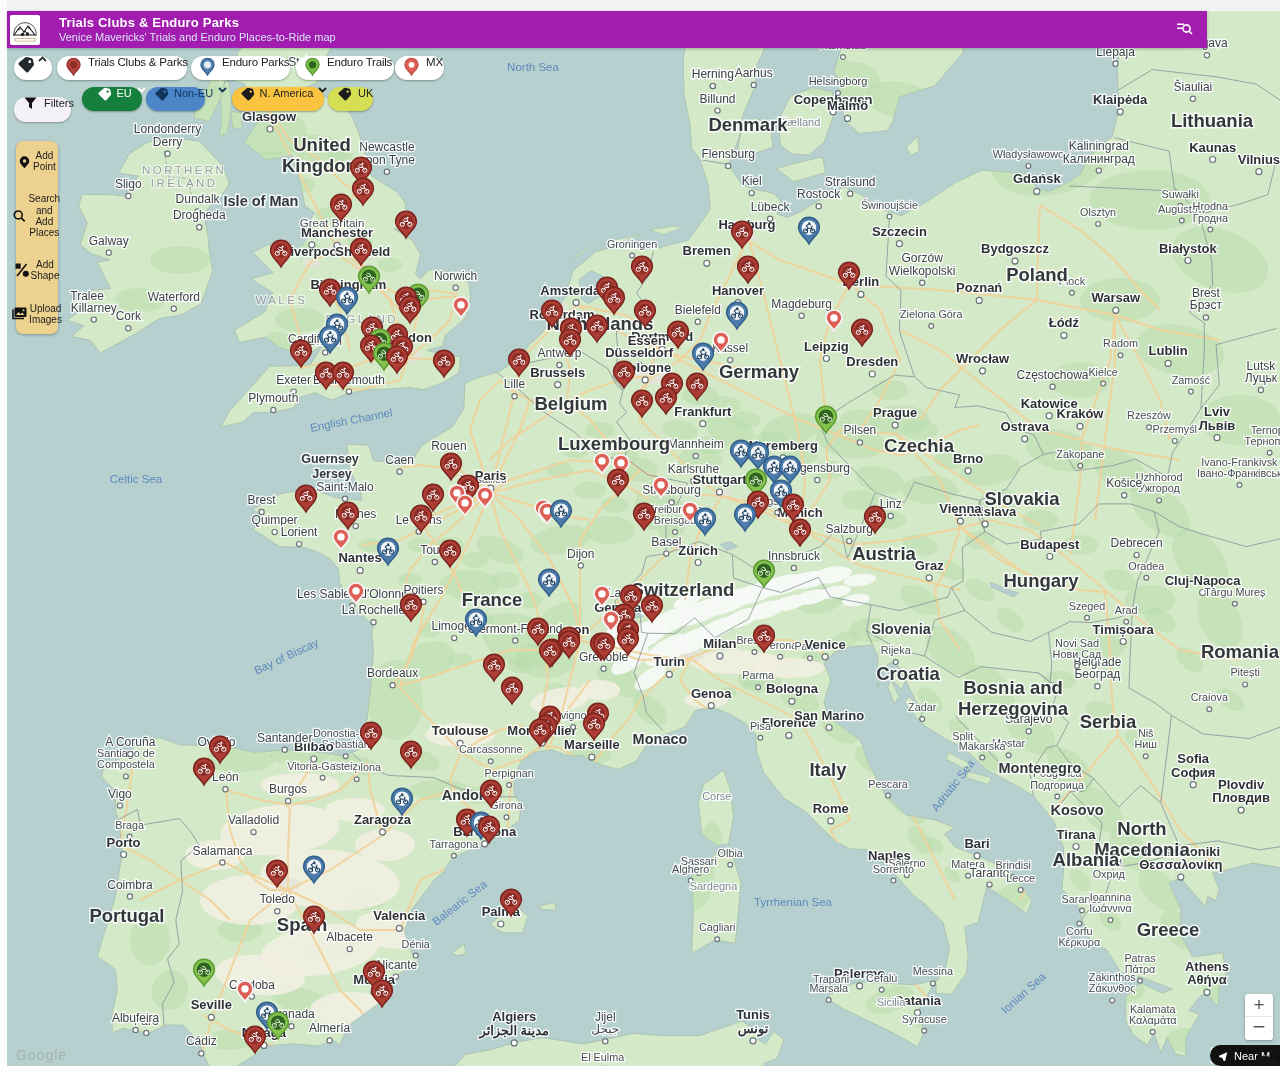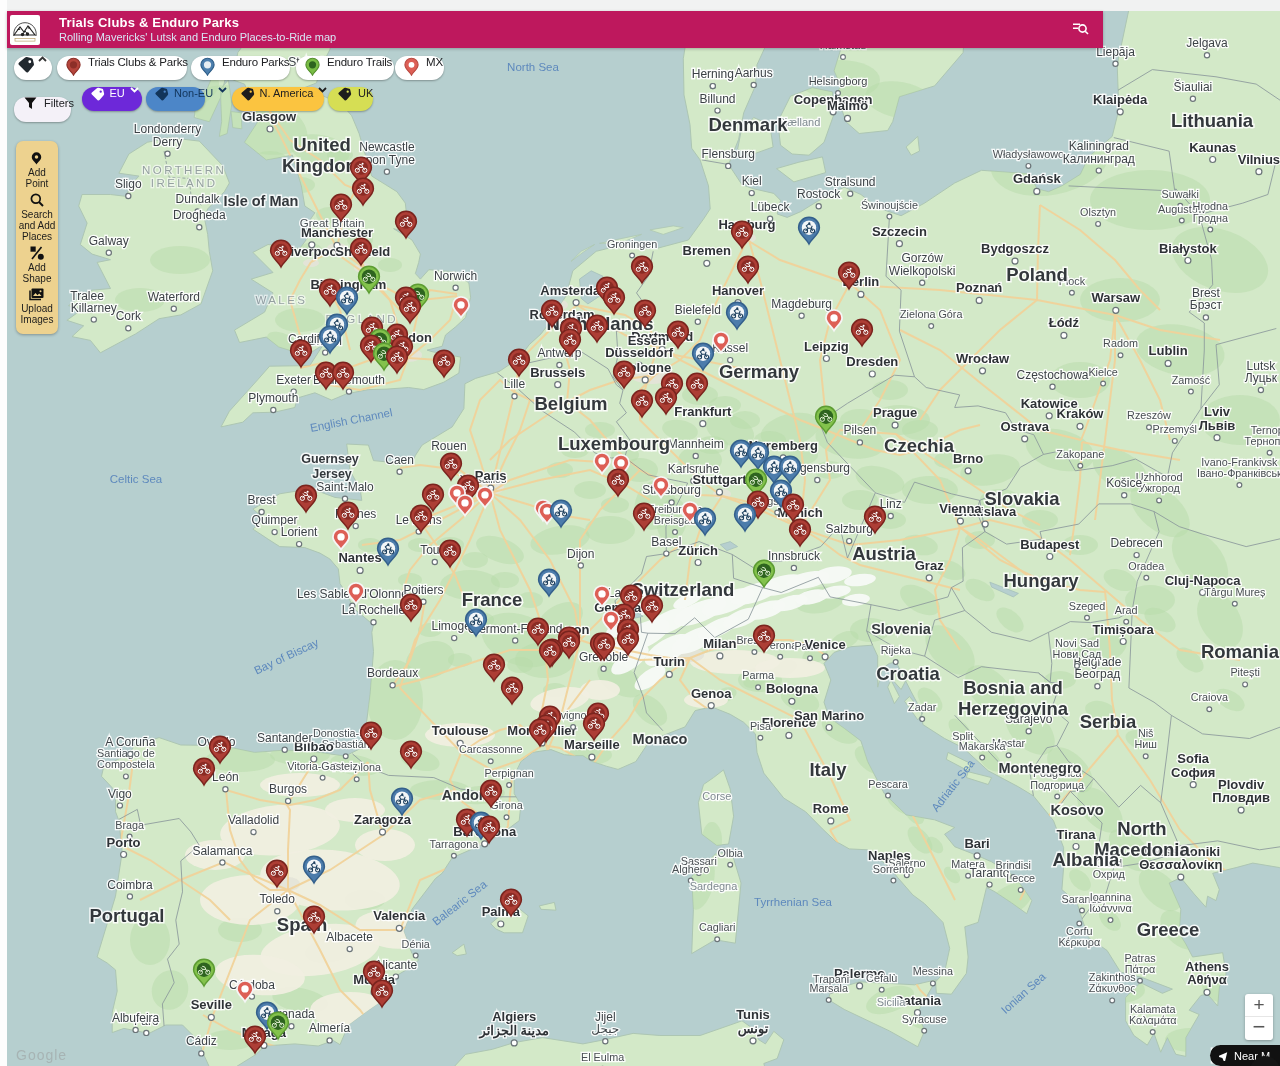--- a/index.html
+++ b/index.html
@@ -1,26 +1,26 @@
 <!DOCTYPE html>
 <html><head><meta charset="utf-8"><style>
 *{margin:0;padding:0;box-sizing:border-box}
 html,body{width:1280px;height:1066px;overflow:hidden;background:#fff;font-family:"Liberation Sans",sans-serif}
 #wrap{position:relative;width:1280px;height:1066px}
 #map{position:absolute;left:0;top:0}
-#hdr{position:absolute;left:7px;top:11px;width:1096px;height:37px;background:#be185d;box-shadow:0 1px 3px rgba(0,0,0,.25)}
+#hdr{position:absolute;left:7px;top:11px;width:1200px;height:37px;background:#a21caf;box-shadow:0 1px 3px rgba(0,0,0,.25)}
 #logo{position:absolute;left:3px;top:3.5px;width:30px;height:30px;background:#fff;border-radius:2px}
 #ttl{position:absolute;left:52px;top:4px;color:#fff;font-size:13px;font-weight:bold;letter-spacing:.2px}
 #sub{position:absolute;left:52px;top:20px;color:#d8e6f6;font-size:11px}
 #hic{position:absolute;right:14px;top:10px}
 .chip{position:absolute;height:23.5px;border-radius:12px;background:#fff;box-shadow:0 1px 2px rgba(0,0,0,.3);display:flex;align-items:flex-start;font-size:11.5px;letter-spacing:-0.2px;color:#202124;white-space:nowrap}
 .chip svg{flex-shrink:0}
 .c2{font-size:11px;letter-spacing:0;height:24.5px}
 #sb{position:absolute;left:16px;top:141px;width:42px;height:193px;background:#edd28f;border-radius:7px;box-shadow:0 1px 3px rgba(0,0,0,.3);display:flex;flex-direction:column;align-items:center;justify-content:space-between;padding:9px 1px;text-align:center;font-size:10px;color:#1c1c1c;line-height:1.12}
-.sbi{display:flex;flex-direction:column;align-items:center;gap:2px}
+.sbi{display:flex;align-items:center;gap:2px}
 #zoomc{position:absolute;left:1245px;top:994px;width:28px;height:46px;background:#fff;border-radius:3px;box-shadow:0 1px 3px rgba(0,0,0,.3);color:#565656;font-size:19px;text-align:center;line-height:22px}
 #zoomc div{height:23px}
 #nearme{position:absolute;left:1210px;top:1045px;width:70px;height:21px;background:#111;border-radius:11px 0 0 11px;color:#fff;font-size:11px;display:flex;align-items:center;padding-left:9px;gap:5px}
 #blob{position:absolute;left:1250px;top:1056px;width:30px;height:30px;background:#151515;border-radius:50%}
 </style></head><body>
 <div id="wrap">
 <svg id="map" width="1280" height="1066" viewBox="0 0 1280 1066" font-family="Liberation Sans, sans-serif">
 <rect x="6" y="0" width="1274" height="1066" fill="#b6cfcf"></rect>
 <path d="M690.0,15.7 L683.3,58.7 L684.0,94.9 L690.0,124.6 L691.7,148.2 L700.1,159.9 L708.5,185.9 L710.2,208.9 L703.5,219.1 L688.4,240.0 L656.5,248.5 L643.1,248.5 L621.4,245.1 L596.2,251.3 L572.8,270.8 L566.1,295.7 L549.4,323.0 L541.0,333.9 L529.2,344.7 L519.2,358.1 L499.1,371.5 L475.6,378.4 L464.9,383.8 L463.9,408.6 L452.2,426.9 L422.1,445.1 L415.4,455.4 L412.0,463.1 L398.6,463.1 L373.5,460.6 L368.4,445.1 L346.7,444.0 L350.0,470.8 L360.1,488.7 L361.8,500.4 L334.9,497.4 L311.5,488.7 L279.7,493.8 L252.9,509.0 L264.6,519.1 L252.9,529.1 L268.0,539.1 L279.7,546.6 L304.8,547.6 L319.9,553.1 L329.9,559.0 L338.3,568.9 L340.0,583.7 L346.7,593.4 L353.4,608.1 L373.5,625.0 L371.8,632.3 L373.5,651.5 L370.1,694.2 L365.1,733.9 L360.1,748.7 L345.0,756.1 L313.2,751.5 L284.7,750.1 L254.5,752.4 L221.0,745.5 L180.8,745.0 L159.1,737.6 L133.9,745.5 L130.6,753.3 L103.8,766.2 L101.5,776.3 L115.5,791.3 L115.5,811.7 L118.9,820.7 L122.2,852.0 L115.5,896.2 L97.1,957.0 L107.2,963.0 L115.5,969.9 L117.2,991.2 L112.2,1012.4 L112.2,1032.6 L123.9,1028.4 L149.0,1033.4 L165.8,1025.0 L182.5,1025.0 L199.3,1041.8 L202.6,1052.2 L209.3,1066.8 L224.4,1075.1 L232.8,1068.8 L256.2,1054.3 L264.6,1046.0 L294.8,1043.9 L318.2,1046.0 L333.3,1040.5 L340.0,1044.7 L348.4,1025.0 L368.4,1010.2 L386.9,997.5 L395.2,976.3 L408.6,968.6 L418.7,960.0 L412.0,953.6 L403.6,931.1 L412.0,909.3 L435.4,878.6 L442.1,873.3 L452.2,857.8 L485.7,843.1 L505.8,830.6 L519.2,820.7 L520.9,804.9 L514.2,793.6 L514.2,775.4 L520.9,761.6 L532.6,752.4 L551.0,749.6 L564.4,754.7 L574.5,755.6 L582.9,755.6 L591.2,761.1 L606.3,766.2 L618.0,769.4 L635.8,761.6 L646.5,745.5 L656.5,738.5 L664.9,734.8 L685.0,726.9 L695.1,710.6 L711.8,706.9 L730.2,714.3 L743.7,722.3 L755.4,733.9 L757.0,752.4 L763.8,773.1 L783.8,798.1 L805.6,811.7 L822.4,828.8 L835.1,840.9 L849.2,848.9 L867.6,849.8 L882.7,861.8 L890.4,868.0 L897.8,877.7 L912.8,894.9 L924.6,903.7 L943.0,922.4 L949.7,948.4 L944.6,972.0 L935.6,981.8 L936.3,993.3 L951.4,994.2 L966.4,973.3 L968.1,957.0 L964.8,926.8 L978.1,922.4 L986.5,887.4 L994.9,891.8 L1011.6,902.8 L1026.7,913.7 L1031.8,900.6 L1015.0,876.4 L991.6,861.8 L976.5,855.2 L954.7,846.7 L944.6,834.2 L954.7,827.5 L934.6,819.8 L906.1,814.9 L884.3,793.6 L867.6,761.6 L860.9,740.9 L844.2,728.3 L829.1,717.6 L824.0,702.2 L830.8,680.0 L824.0,663.4 L834.1,652.4 L850.8,646.7 L872.6,645.2 L877.7,656.2 L877.7,687.1 L882.7,668.2 L889.4,663.4 L896.1,662.0 L911.2,691.8 L921.2,710.6 L922.9,724.6 L944.6,738.5 L963.1,747.8 L988.2,770.8 L1018.4,786.8 L1033.4,795.9 L1053.5,820.7 L1063.6,847.6 L1063.6,867.6 L1061.9,889.6 L1077.0,902.8 L1082.0,918.9 L1088.7,937.6 L1107.1,950.5 L1120.5,972.0 L1142.3,977.6 L1172.4,989.1 L1162.4,993.3 L1140.6,982.7 L1125.6,997.5 L1125.6,1020.8 L1133.9,1035.5 L1147.3,1045.1 L1154.0,1033.4 L1160.7,1052.2 L1167.4,1037.6 L1175.8,1054.3 L1185.8,1056.4 L1185.8,1037.6 L1199.2,1014.5 L1189.2,1010.2 L1200.9,995.4 L1207.6,994.2 L1217.7,1006.0 L1219.3,986.9 L1226.1,974.1 L1222.7,952.7 L1192.6,957.0 L1185.8,944.1 L1179.2,933.3 L1180.8,909.3 L1169.1,883.0 L1180.8,877.7 L1194.2,894.0 L1205.9,907.2 L1207.6,896.2 L1216.0,900.6 L1219.3,889.6 L1212.7,873.3 L1236.1,867.6 L1252.8,863.1 L1279.7,867.6 L1309.8,860.9 L1343.3,847.6 L1343.3,3.2 L1128.9,9.5 L1117.2,64.7 L1118.8,109.8 L1112.2,136.4 L1088.7,156.9 L1080.3,174.4 L1061.9,185.9 L1048.5,191.7 L1036.8,188.8 L1030.1,173.8 L981.5,170.3 L954.7,183.0 L924.6,203.1 L901.1,215.7 L881.0,208.9 L874.3,204.9 L860.9,194.5 L844.2,187.1 L817.3,201.4 L800.6,211.7 L787.2,217.4 L777.2,214.0 L780.5,200.3 L773.8,193.4 L753.7,188.8 L742.0,184.8 L728.6,164.5 L738.6,139.4 L743.7,112.8 L755.4,85.9 L757.0,64.7 L765.4,46.5 L760.4,15.7 Z M264.6,15.7 L237.8,52.6 L232.8,79.9 L244.5,84.1 L250.5,97.9 L257.9,121.7 L244.5,142.3 L266.3,159.9 L292.4,155.2 L301.4,185.9 L304.8,206.0 L314.9,212.8 L309.8,220.2 L308.1,237.2 L299.8,248.5 L268.0,244.5 L252.9,252.4 L273.0,272.5 L251.2,279.1 L273.0,292.9 L264.6,312.1 L234.5,330.1 L239.5,342.5 L266.3,337.1 L278.7,346.9 L306.5,355.5 L323.2,344.7 L309.8,365.6 L269.6,366.2 L257.9,379.5 L229.4,411.2 L221.0,426.9 L242.8,422.2 L252.9,412.8 L274.6,412.2 L294.8,407.5 L297.4,398.0 L314.9,392.8 L331.6,400.1 L346.7,393.8 L368.4,389.6 L386.9,389.1 L408.6,387.5 L423.7,389.6 L443.8,382.2 L458.9,373.1 L460.6,357.1 L432.1,351.7 L427.1,350.1 L442.1,346.3 L445.5,335.0 L455.6,326.8 L465.6,317.6 L470.6,297.3 L468.9,283.0 L455.6,271.9 L428.8,269.7 L420.4,279.1 L415.4,273.6 L418.7,262.4 L420.4,254.1 L412.0,240.0 L393.6,228.7 L408.6,232.7 L405.3,203.1 L396.9,191.7 L371.8,176.1 L365.1,154.0 L359.1,133.5 L351.7,115.8 L341.6,103.9 L316.5,93.1 L299.8,95.5 L301.4,88.9 L316.5,82.9 L318.9,74.4 L311.5,67.8 L321.6,66.0 L329.9,49.5 L338.3,15.7 Z M169.1,137.6 L199.3,141.1 L222.7,165.7 L229.4,183.0 L224.4,191.7 L207.7,208.9 L204.3,217.4 L207.7,234.4 L209.3,251.3 L212.7,270.8 L201.0,303.9 L180.8,314.9 L159.1,318.7 L135.6,333.9 L100.4,352.8 L90.4,340.4 L72.0,336.6 L83.7,325.8 L66.9,320.3 L82.0,309.4 L68.6,305.6 L85.4,292.9 L92.1,290.2 L110.5,288.5 L97.1,262.4 L110.5,259.7 L92.1,254.1 L80.3,244.5 L87.1,223.1 L78.7,206.0 L82.0,194.5 L110.5,194.5 L125.6,196.3 L132.3,183.0 L139.0,176.1 L118.9,173.2 L128.9,154.0 L147.3,142.3 Z M219.4,136.4 L227.1,133.5 L231.8,103.9 L228.4,79.9 L220.4,88.9 L221.7,121.7 Z M231.1,111.6 L241.2,112.8 L241.8,128.8 L232.8,127.6 Z M194.2,117.5 L209.3,121.7 L220.4,97.9 L226.1,75.6 L215.0,69.6 L207.7,87.7 L195.9,103.9 Z M834.1,9.5 L842.5,43.4 L834.1,70.8 L840.8,85.9 L837.5,91.9 L842.5,111.6 L845.8,121.7 L859.2,133.5 L887.7,130.5 L892.7,121.7 L899.4,96.7 L934.6,85.9 L963.1,52.6 L966.4,9.5 Z M737.6,149.3 L741.0,131.7 L753.7,117.5 L769.8,124.6 L773.1,147.0 L750.3,155.2 Z M780.5,145.2 L777.8,121.7 L790.5,96.1 L812.3,87.7 L832.4,91.9 L833.4,115.8 L824.0,142.3 L809.0,155.2 L792.2,154.0 Z M776.5,168.6 L798.9,162.2 L822.4,156.9 L825.7,172.6 L793.9,181.9 Z M906.1,147.0 L917.8,136.4 L919.5,151.1 L911.2,155.2 Z M490.7,923.7 L502.4,913.7 L517.5,907.2 L528.2,915.9 L522.5,932.8 L504.1,932.8 L495.8,928.9 Z M539.3,905.9 L554.4,902.4 L556.0,910.2 L541.0,909.3 Z M452.2,952.7 L463.9,944.1 L466.3,954.0 L457.2,955.7 Z M723.5,769.9 L730.2,789.0 L733.6,816.2 L728.6,844.0 L716.8,845.4 L701.8,834.2 L698.4,802.7 L703.5,784.5 L713.5,777.6 Z M731.9,852.9 L741.0,883.0 L735.3,943.2 L715.2,939.8 L691.7,953.6 L693.4,909.3 L691.7,876.4 L716.8,852.9 Z M936.3,979.7 L914.5,984.8 L859.6,981.8 L830.8,990.3 L828.4,999.7 L844.2,1009.4 L889.4,1030.9 L917.8,1046.8 L924.6,1030.9 L917.5,1012.4 Z M438.8,1083.3 L465.6,1054.3 L492.4,1049.3 L514.2,1042.6 L542.6,1037.6 L582.9,1043.9 L604.6,1039.7 L633.1,1033.4 L659.9,1035.5 L700.1,1035.5 L730.2,1025.0 L742.0,1020.8 L753.7,1029.2 L758.7,1039.7 L765.4,1043.9 L773.8,1031.3 L783.8,1039.7 L777.2,1058.5 L763.8,1063.5 L770.5,1087.5 L438.8,1108.0 Z M892.7,668.2 L906.1,680.0 L901.1,689.5 L892.7,680.0 Z M891.0,680.0 L899.4,696.5 L894.4,703.6 L887.7,687.1 Z M909.5,696.5 L922.9,712.9 L917.8,719.9 L904.5,701.2 Z M948.0,752.4 L971.4,763.9 L968.1,770.8 L946.3,759.3 Z M968.1,771.7 L991.6,777.6 L988.2,784.5 L966.4,777.6 Z" fill="#d3e9c8" stroke="#adc6b3" stroke-width="1"></path>
 <clipPath id="landclip">
@@ -1167,21 +1167,21 @@
  <div id="logo"><svg width="30" height="30" viewBox="0 0 30 30">
           <path d="M4,21 A11.2,11.2 0 1 1 26,21" fill="none" stroke="#222" stroke-width="0.8"></path>
           <path d="M4,20 L10,12 L14,17 L18,11 L25,20 Z" fill="none" stroke="#222" stroke-width="1.1"></path>
           <path d="M7,15 l2,-2 l1.5,1.8 Z M17.5,13.5 l1.8,-2 l1.5,2 Z" fill="#222"></path>
           <circle cx="12.5" cy="19.5" r="1.7" fill="#222"></circle>
           <circle cx="17.5" cy="19.0" r="1.7" fill="#222"></circle>
           <path d="M12.5,19.5 l2.5,-3.5 l2.5,3" stroke="#222" stroke-width="1" fill="none"></path>
           <rect x="5" y="23.5" width="20" height="2.6" fill="none" stroke="#b9a06a" stroke-width="0.7"></rect>
         </svg></div>
  <div id="ttl">Trials Clubs &amp; Enduro Parks</div>
- <div id="sub">Rolling Mavericks' Lutsk and Enduro Places-to-Ride map</div>
+ <div id="sub">Venice Mavericks' Trials and Enduro Places-to-Ride map</div>
  <div id="hic"><svg width="17" height="15" viewBox="0 0 17 15">
           <g stroke="#fff" stroke-width="1.6" fill="none">
             <path d="M1,3.2 h7 M1,7.2 h5"></path>
             <circle cx="10.5" cy="7.5" r="3.6"></circle>
             <path d="M13.2,10.2 L16,13"></path>
           </g>
         </svg></div>
 </div>
 <svg width="0" height="0">
       <defs>
@@ -1213,21 +1213,21 @@
         <path d="M0,9.2 C-1.9,5.6 -6.6,3.2 -6.6,-1.2 A6.6,6.6 0 1 1 6.6,-1.2 C6.6,3.2 1.9,5.6 0,9.2 Z" fill="#79bd45" stroke="#558f2e" stroke-width="1.1"></path>
         <circle cx="0" cy="-1.2" r="3.6" fill="#2e641f"></circle>
       </svg>Enduro Trails</div>
 <div class="chip" style="left:395px;top:56px;width:49px;padding-left:8px;gap:6px"><svg width="17" height="20" viewBox="-8.5 -10 17 20">
         <path d="M0,9.2 C-1.9,5.6 -6.6,3.2 -6.6,-1.2 A6.6,6.6 0 1 1 6.6,-1.2 C6.6,3.2 1.9,5.6 0,9.2 Z" fill="#dd5f56" stroke="#b94a41" stroke-width="1.1"></path>
         <circle cx="0" cy="-1.2" r="2.9" fill="#fff"></circle>
       </svg>MX</div>
 <div class="chip c2" style="left:14px;top:97px;width:57px;background:#f4f1f8;padding-left:10px;gap:7px"><svg width="13" height="13" viewBox="0 0 12 12">
         <path d="M0.5,0.5 h11 L7.4,5.6 V11 L4.6,9.2 V5.6 Z" fill="#111"></path>
       </svg>Filters</div>
-<div class="chip c2" style="left:81.5px;top:86.5px;width:60px;background:#6d28d9;color:#fff;padding-left:9px;gap:5px"><svg width="14" height="14" viewBox="-0.5 -0.5 15.5 15.5">
+<div class="chip c2" style="left:81.5px;top:86.5px;width:60px;background:#15803d;color:#fff;padding-left:16px;gap:5px"><svg width="14" height="14" viewBox="-0.5 -0.5 15.5 15.5">
         <use href="#tagic" fill="#fff"></use>
       </svg>EU <svg width="9" height="6" viewBox="0 0 9 6">
         <path d="M1,1 L4.5,4.5 L8,1" fill="none" stroke="#fff" stroke-width="1.8"></path>
       </svg></div>
 <div class="chip c2" style="left:146px;top:86.5px;width:59px;background:#4c86c8;color:#12355b;padding-left:9px;gap:5px"><svg width="14" height="14" viewBox="-0.5 -0.5 15.5 15.5">
         <use href="#tagic" fill="#12355b"></use>
       </svg>Non-EU <svg width="9" height="6" viewBox="0 0 9 6">
         <path d="M1,1 L4.5,4.5 L8,1" fill="none" stroke="#12355b" stroke-width="1.8"></path>
       </svg></div>
 <div class="chip c2" style="left:231.5px;top:86.5px;width:92px;background:#fbc440;color:#212121;padding-left:9px;gap:5px"><svg width="14" height="14" viewBox="-0.5 -0.5 15.5 15.5">

